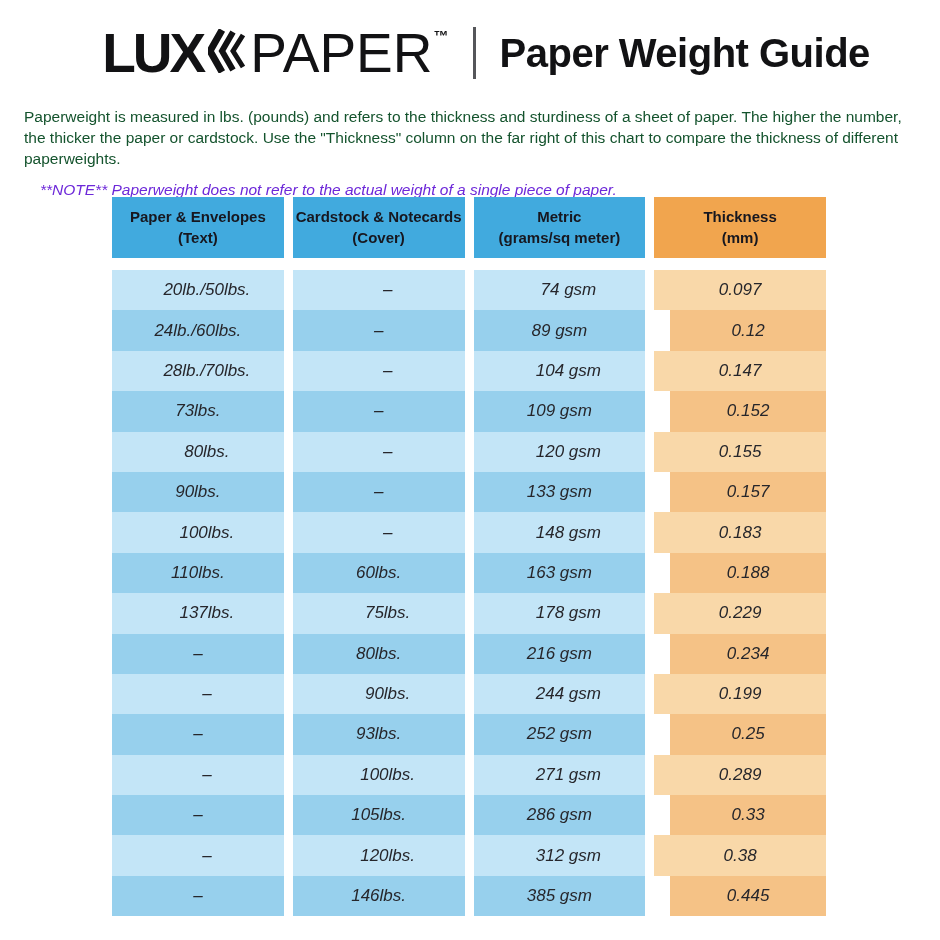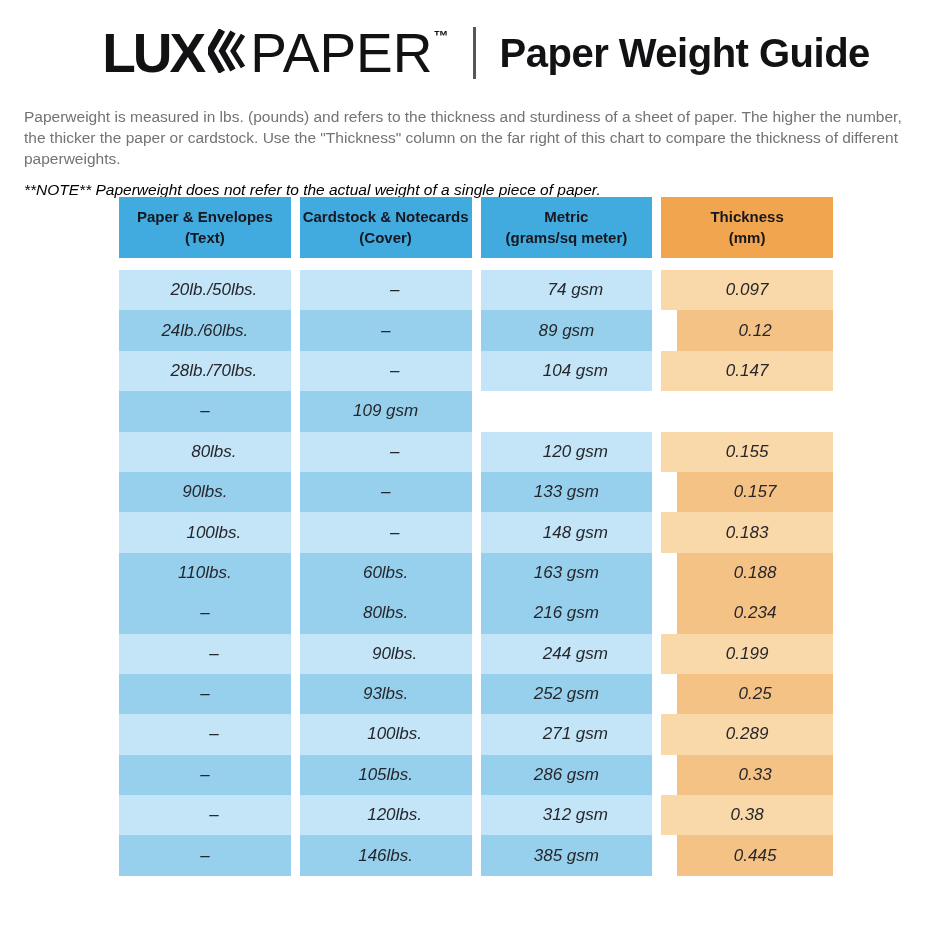--- a/index.html
+++ b/index.html
@@ -68,34 +68,34 @@
     letter-spacing: -0.5px;
     color: #121214;
     white-space: nowrap;
   }
 
   
   .intro {
     margin: 22px 22px 0 24px;
     font-size: 15.5px;
     line-height: 21px;
-    color: #737373;
+    color: #14532d;
     max-width: 896px;
   }
   .note {
-    margin: 12px 22px 0 24px;
+    margin: 12px 22px 0 40px;
     font-size: 15.5px;
     font-style: italic;
-    color: #000000;
+    color: #6d28d9;
   }
 
   
   .pw-table {
     position: absolute;
-    left: 119px;
+    left: 112px;
     top: 197px;
     width: 714px;
   }
   .thead, .tbody-row {
     display: grid;
     grid-template-columns: repeat(4, 1fr);
     column-gap: 9px;
   }
   .thead .hcell {
     height: 61px;
@@ -185,22 +185,24 @@
           <div class="cell blue dark">89 gsm</div>
           <div class="cell orange dark">0.12</div>
         </div>
         <div class="tbody-row">
           <div class="cell blue light">28lb./70lbs.</div>
           <div class="cell blue light">–</div>
           <div class="cell blue light">104 gsm</div>
           <div class="cell orange light">0.147</div>
         </div>
         <div class="tbody-row">
+          <div class="cell blue dark">73lbs.</div>
           <div class="cell blue dark">–</div>
           <div class="cell blue dark">109 gsm</div>
+          <div class="cell orange dark">0.152</div>
         </div>
         <div class="tbody-row">
           <div class="cell blue light">80lbs.</div>
           <div class="cell blue light">–</div>
           <div class="cell blue light">120 gsm</div>
           <div class="cell orange light">0.155</div>
         </div>
         <div class="tbody-row">
           <div class="cell blue dark">90lbs.</div>
           <div class="cell blue dark">–</div>
@@ -213,20 +215,26 @@
           <div class="cell blue light">148 gsm</div>
           <div class="cell orange light">0.183</div>
         </div>
         <div class="tbody-row">
           <div class="cell blue dark">110lbs.</div>
           <div class="cell blue dark">60lbs.</div>
           <div class="cell blue dark">163 gsm</div>
           <div class="cell orange dark">0.188</div>
         </div>
         <div class="tbody-row">
+          <div class="cell blue light">137lbs.</div>
+          <div class="cell blue light">75lbs.</div>
+          <div class="cell blue light">178 gsm</div>
+          <div class="cell orange light">0.229</div>
+        </div>
+        <div class="tbody-row">
           <div class="cell blue dark">–</div>
           <div class="cell blue dark">80lbs.</div>
           <div class="cell blue dark">216 gsm</div>
           <div class="cell orange dark">0.234</div>
         </div>
         <div class="tbody-row">
           <div class="cell blue light">–</div>
           <div class="cell blue light">90lbs.</div>
           <div class="cell blue light">244 gsm</div>
           <div class="cell orange light">0.199</div>

